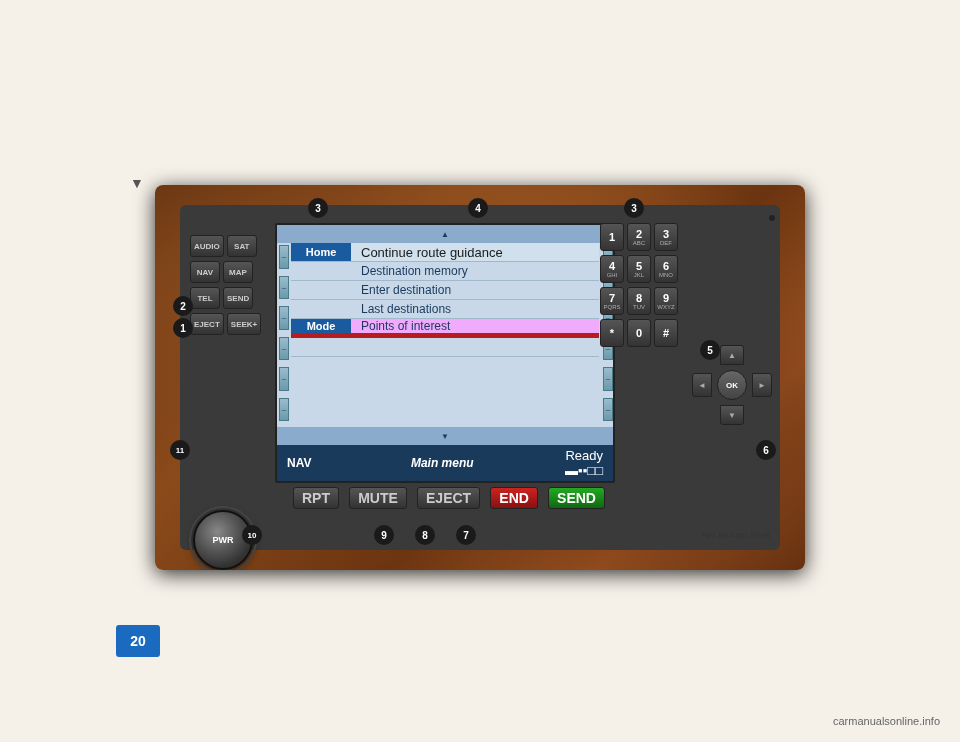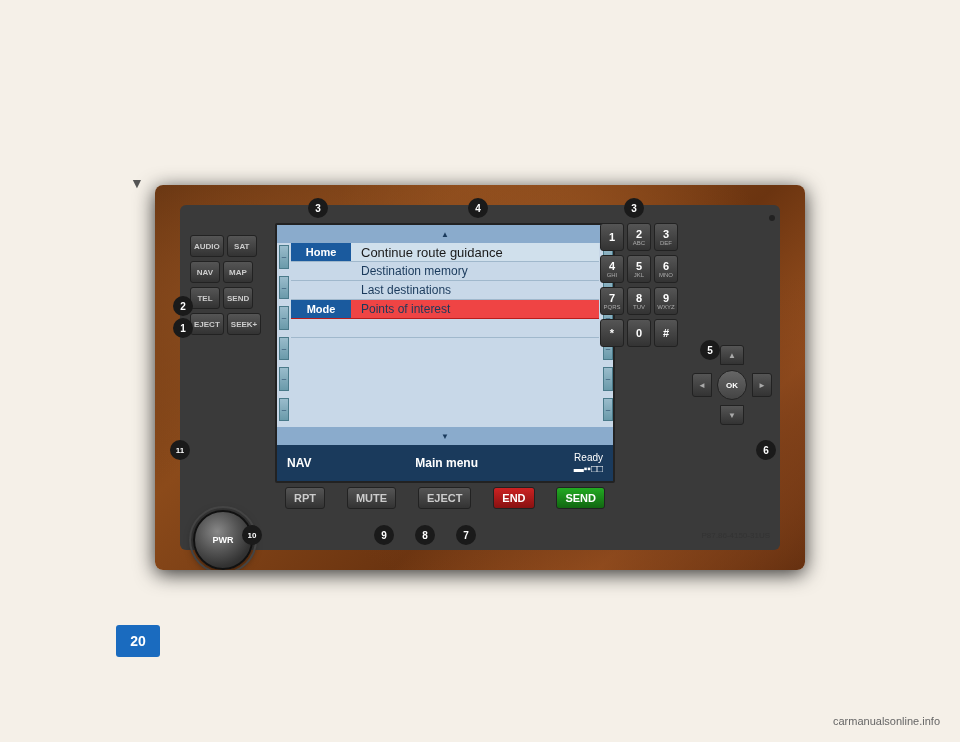--- a/index.html
+++ b/index.html
@@ -201,24 +201,25 @@
 
     .status-nav {
       font-weight: bold;
       margin-right: 8px;
     }
 
     .status-main {
       flex: 1;
       text-align: center;
       font-weight: bold;
+      font-style: italic;
     }
 
     .status-ready {
-      font-size: 10px;
+      font-size: 13px;
       text-align: right;
     }
 
     
     .right-keypad {
       position: absolute;
       top: 30px;
       right: 10px;
       width: 80px;
     }
@@ -358,27 +359,28 @@
       align-items: center;
       justify-content: space-between;
       padding: 0 10px;
     }
 
     .bot-btn {
       background: linear-gradient(180deg, #555 0%, #333 100%);
       color: #ccc;
       border: 1px solid #222;
       border-radius: 3px;
-      font-size: 11px;
+      font-size: 14px;
       font-weight: bold;
       padding: 3px 8px;
       cursor: pointer;
       height: 22px;
       display: flex;
       align-items: center;
+      margin-left: 8px;
     }
 
     .bot-btn-red {
       background: linear-gradient(180deg, #cc2222 0%, #881111 100%);
       color: white;
     }
 
     .bot-btn-green {
       background: linear-gradient(180deg, #22aa22 0%, #116611 100%);
       color: white;
@@ -550,27 +552,31 @@
               <div class="menu-item" style="border-bottom: 1px solid #a0b8cc; background: #d0e0ec;">
                 <div class="menu-label-box menu-label-home" style="min-width: 60px; font-size: 11px;">Home</div>
                 <span class="menu-item-text highlighted">Continue route guidance</span>
               </div>
 
               <div class="menu-item" style="border-bottom: 1px solid #a0b8cc;">
                 <div style="min-width: 60px; height: 100%;"></div>
                 <span class="menu-item-text">Destination memory</span>
               </div>
 
+              <div class="menu-item" style="border-bottom: 1px solid #a0b8cc;">
+                <div style="min-width: 60px; height: 100%;"></div>
+                <span class="menu-item-text">Enter destination</span>
+              </div>
 
               <div class="menu-item" style="border-bottom: 1px solid #a0b8cc;">
                 <div style="min-width: 60px; height: 100%;"></div>
                 <span class="menu-item-text">Last destinations</span>
               </div>
 
-              <div class="menu-item" style="border-bottom: 1px solid #b91c1c; background: #ef4444;">
+              <div class="menu-item" style="border-bottom: 5px solid #b91c1c; background: #f0abfc;">
                 <div class="menu-label-box menu-label-mode" style="min-width: 60px; font-size: 11px;">Mode</div>
                 <span class="menu-item-text">Points of interest</span>
               </div>
 
               <div class="menu-item">
                 <div style="min-width: 60px; height: 100%;"></div>
 
               </div>
             </div>
           </div>

